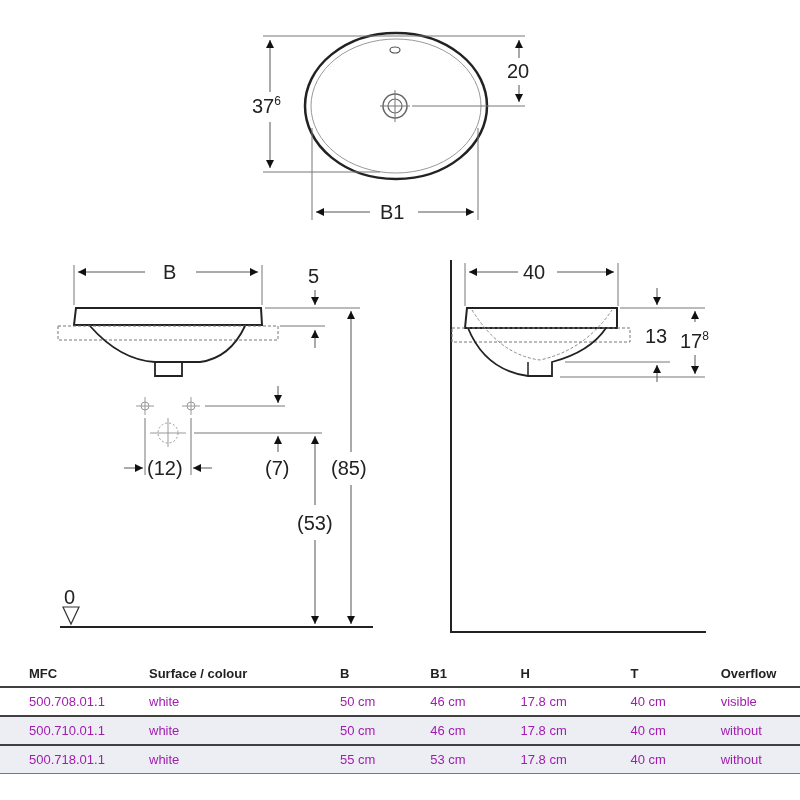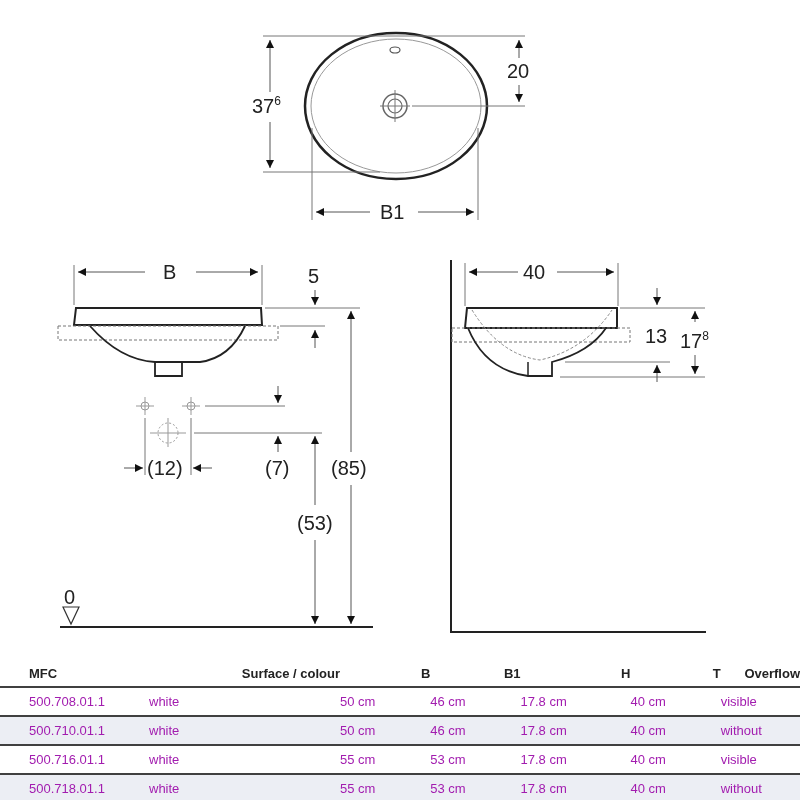--- a/index.html
+++ b/index.html
@@ -3,21 +3,21 @@
   <meta charset="utf-8">
   <style>
     html, body { margin: 0; padding: 0; background: #ffffff; }
     body { width: 800px; height: 800px; position: relative; overflow: hidden;
            font-family: "Liberation Sans", sans-serif; color: #1a1a1a; }
     #drawing { position: absolute; left: 0; top: 0; width: 800px; height: 660px; }
     .dim-text { font-family: "Liberation Sans", sans-serif; font-size: 20px; fill: #222; }
     .sup { font-size: 12px; }
     #spec-table { position: absolute; left: 0; top: 660px; width: 800px; border-collapse: collapse; }
     #spec-table th, #spec-table td { font-size: 13px; height: 27px; padding: 0; text-align: left; white-space: nowrap; }
-    #spec-table th { font-weight: bold; color: #222; height: 26px; text-align: right; }
+    #spec-table th { font-weight: bold; color: #222; height: 26px; }
     #spec-table td { color: #a21caf; border-top: 2px solid #404040; }
     #spec-table tr.alt td { background: #eceef4; }
     #spec-table tr.last td { border-bottom: 1px solid #777; }
     .c0 { width: 138px; text-align: right !important; padding-right: 0; }
     .c0 span { display: inline-block; width: 120px; text-align: left; padding-left: 5px; margin-left: 24px; }
     .c1 { width: 194px; }
     .c2 { width: 92px; }
     .c3 { width: 92px; }
     .c4 { width: 112px; }
     .c5 { width: 92px; }
@@ -183,29 +183,20 @@
     </tr>
     <tr class="alt">
       <td class="c0"><span>500.710.01.1</span></td>
       <td class="c1">white</td>
       <td class="c2">50 cm</td>
       <td class="c3">46 cm</td>
       <td class="c4">17.8 cm</td>
       <td class="c5">40 cm</td>
       <td class="c6">without</td>
     </tr>
-    <tr>
-      <td class="c0"><span>500.716.01.1</span></td>
-      <td class="c1">white</td>
-      <td class="c2">55 cm</td>
-      <td class="c3">53 cm</td>
-      <td class="c4">17.8 cm</td>
-      <td class="c5">40 cm</td>
-      <td class="c6">visible</td>
-    </tr>
     <tr class="alt last">
       <td class="c0"><span>500.718.01.1</span></td>
       <td class="c1">white</td>
       <td class="c2">55 cm</td>
       <td class="c3">53 cm</td>
       <td class="c4">17.8 cm</td>
       <td class="c5">40 cm</td>
       <td class="c6">without</td>
     </tr>
   </tbody>

